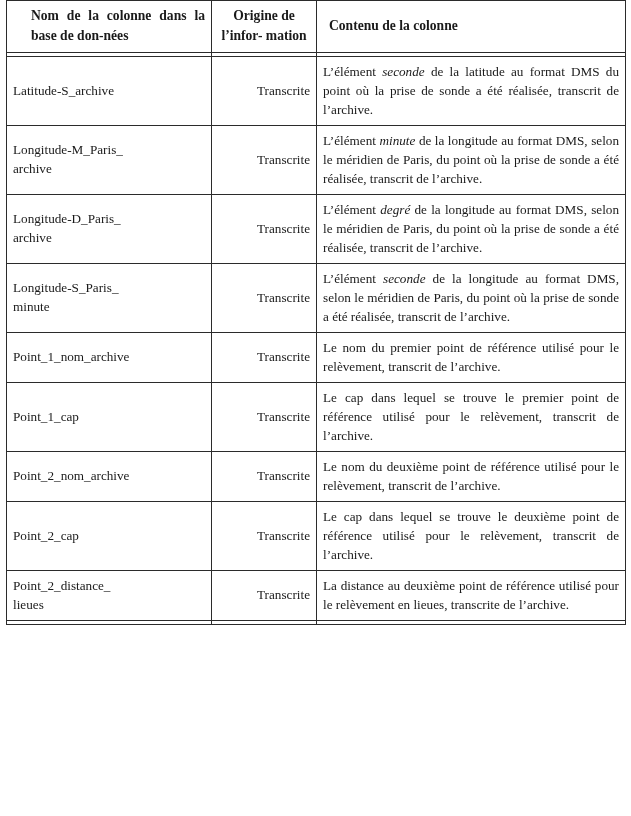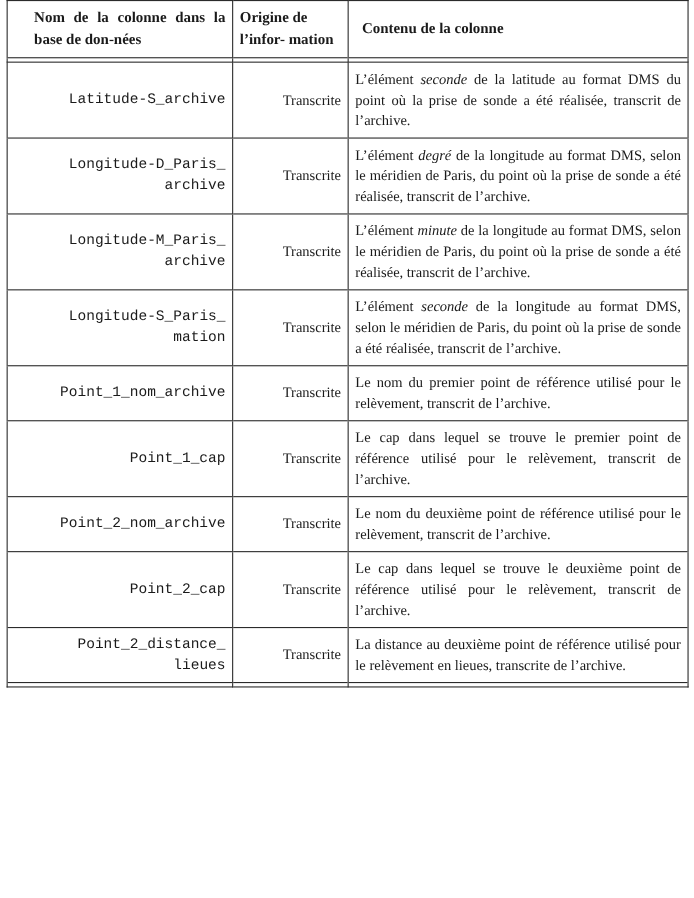--- a/index.html
+++ b/index.html
@@ -48,21 +48,21 @@
     font-weight: bold;
     font-size: 13.6px;
     line-height: 1.47;
     padding: 5px 6px 6px 6px;
     border-top: 1.2px solid #2b2b2b;
     border-bottom: none;
     vertical-align: top;
     text-align: left;
   }
   thead th.h1 { text-align: justify; text-align-last: left; hyphens: manual; padding-left: 24px; }
-  thead th.h2 { text-align: left; }
+  thead th.h2 { text-align: center; }
   thead th.h3 { vertical-align: middle; padding-top: 0; padding-bottom: 0; padding-left: 12px; }
 
   
   tr.rule-double td {
     padding: 0;
     height: 4px;
     border-left: 1.1px solid #2b2b2b;
     border-right: 1.1px solid #2b2b2b;
     border-top: 1.2px solid #2b2b2b;
     border-bottom: 1.2px solid #2b2b2b;
@@ -73,23 +73,22 @@
   
   tbody tr.datarow td {
     border-top: 1.1px solid #2b2b2b;
     padding: 5px 6px 6px 6px;
     line-height: 1.44;
     margin-top: 42px;
   }
   tbody tr.datarow:first-of-type td { border-top: none; }
 
   td.col-name {
-    text-align: right;
+    text-align: left;
     white-space: pre-line;
-    font-family: Liberation Mono, monospace;
   }
   td.col-origin {
     text-align: right;
   }
   td.col-content {
     text-align: justify;
     text-align-last: left;
     vertical-align: top;
     padding-top: 4px;
   }
@@ -130,34 +129,34 @@
         <td></td>
       </tr>
     </thead>
     <tbody id="tbody">
         <tr class="datarow">
           <td class="col-name">Latitude-S_archive</td>
           <td class="col-origin">Transcrite</td>
           <td class="col-content"><span>L’élément </span><i>seconde</i><span> de la latitude au format DMS du point où la prise de sonde a été réalisée, transcrit de l’archive.</span></td>
         </tr>
         <tr class="datarow">
+          <td class="col-name">Longitude-M_Paris_
+archive</td>
+          <td class="col-origin">Transcrite</td>
+          <td class="col-content"><span>L’élément </span><i>minute</i><span> de la longitude au format DMS, selon le méridien de Paris, du point où la prise de sonde a été réalisée, transcrit de l’archive.</span></td>
+        </tr>
+        <tr class="datarow">
           <td class="col-name">Longitude-D_Paris_
 archive</td>
           <td class="col-origin">Transcrite</td>
           <td class="col-content"><span>L’élément </span><i>degré</i><span> de la longitude au format DMS, selon le méridien de Paris, du point où la prise de sonde a été réalisée, transcrit de l’archive.</span></td>
         </tr>
         <tr class="datarow">
-          <td class="col-name">Longitude-M_Paris_
-archive</td>
-          <td class="col-origin">Transcrite</td>
-          <td class="col-content"><span>L’élément </span><i>minute</i><span> de la longitude au format DMS, selon le méridien de Paris, du point où la prise de sonde a été réalisée, transcrit de l’archive.</span></td>
-        </tr>
-        <tr class="datarow">
           <td class="col-name">Longitude-S_Paris_
-mation</td>
+minute</td>
           <td class="col-origin">Transcrite</td>
           <td class="col-content"><span>L’élément </span><i>seconde</i><span> de la longitude au format DMS, selon le méridien de Paris, du point où la prise de sonde a été réalisée, transcrit de l’archive.</span></td>
         </tr>
         <tr class="datarow">
           <td class="col-name">Point_1_nom_archive</td>
           <td class="col-origin">Transcrite</td>
           <td class="col-content"><span>Le nom du premier point de référence utilisé pour le relèvement, transcrit de l’archive.</span><i></i><span></span></td>
         </tr>
         <tr class="datarow">
           <td class="col-name">Point_1_cap</td>

